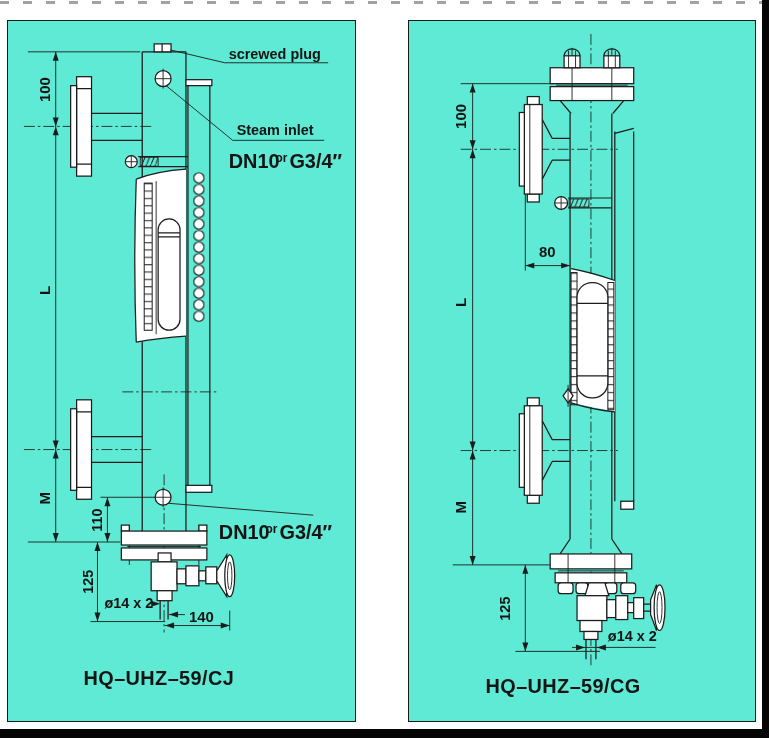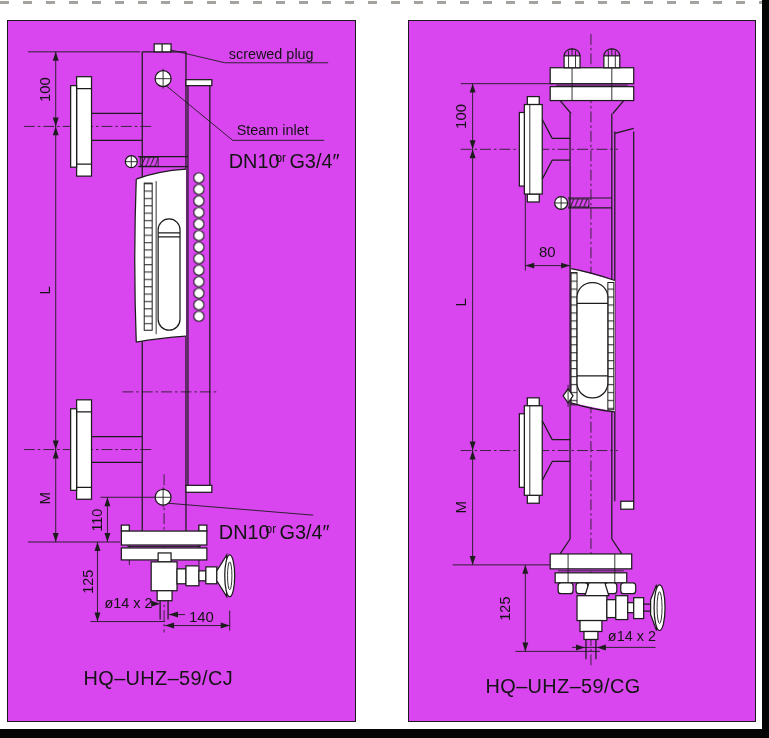--- a/index.html
+++ b/index.html
@@ -1,20 +1,20 @@
 <!DOCTYPE html>
 <html><head>
 <meta charset="utf-8">
 <style>
   html,body { margin:0; padding:0; }
   body {
     width:769px; height:738px; position:relative; overflow:hidden;
     background:#ffffff; font-family:"Liberation Sans", sans-serif;
   }
-  .panel { position:absolute; box-sizing:border-box; border:1.6px solid #1a1a1a; background:#d946ef; }
+  .panel { position:absolute; box-sizing:border-box; border:1.6px solid #1a1a1a; background:#5eead4;font-weight:bold; }
   #panel-left  { left:7px;  top:20px; width:349px; height:702px; }
   #panel-right { left:408px; top:20px; width:348px; height:702px; }
   .strip-bottom { position:absolute; left:0; top:729px; width:769px; height:9px; background:#050505; }
   .strip-right  { position:absolute; left:762px; top:0; width:7px; height:738px; background:#050505; }
   .top-dashes { position:absolute; left:0; top:1px; width:769px; height:3px;
     background:repeating-linear-gradient(90deg,#4a453e 0 9px, transparent 9px 23px); opacity:.5; }
   svg { display:block; width:100%; height:100%; }
   .ln   { fill:none; stroke:#1c1c1c; stroke-width:1.25; }
   .thin { fill:none; stroke:#1c1c1c; stroke-width:0.9; }
   .cl   { fill:none; stroke:#1c1c1c; stroke-width:0.85; stroke-dasharray:11 3 2.5 3; }

